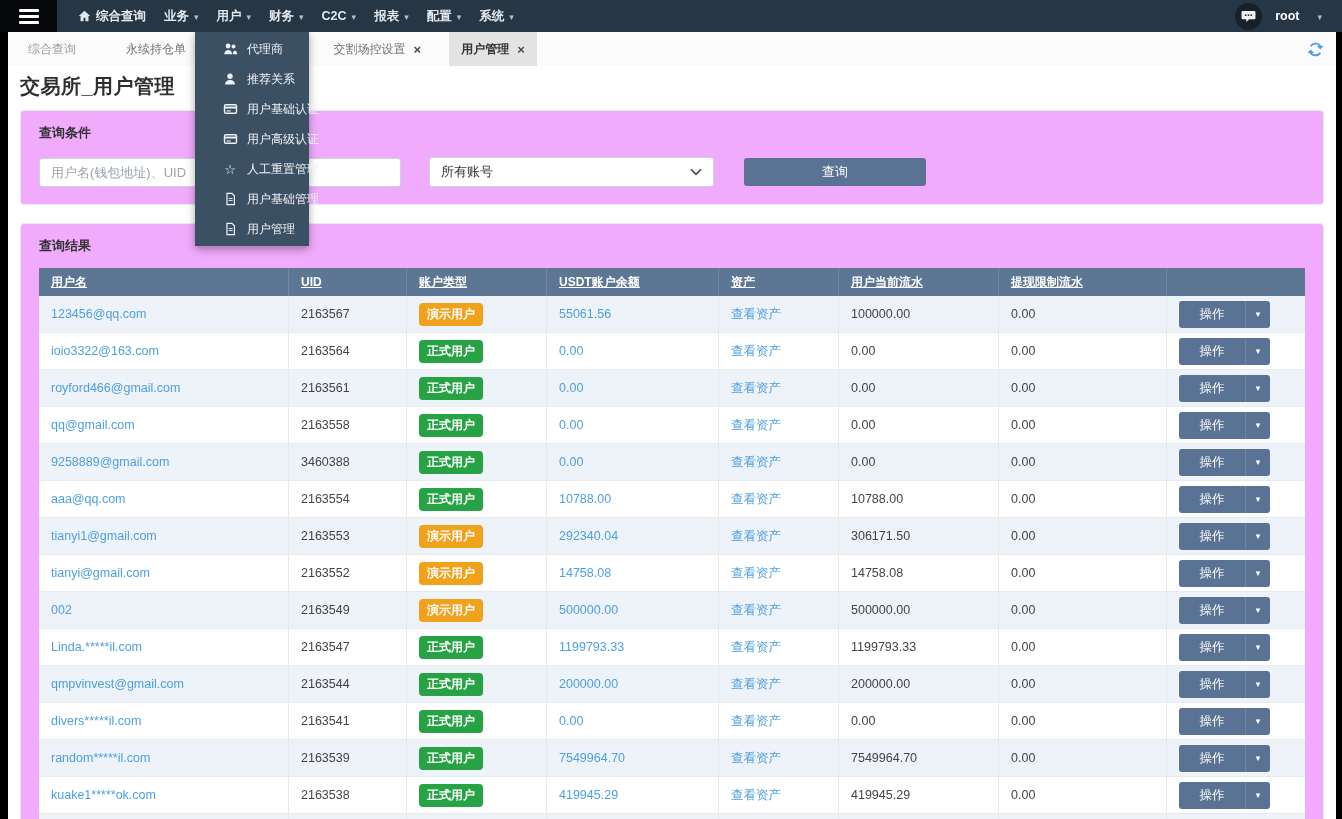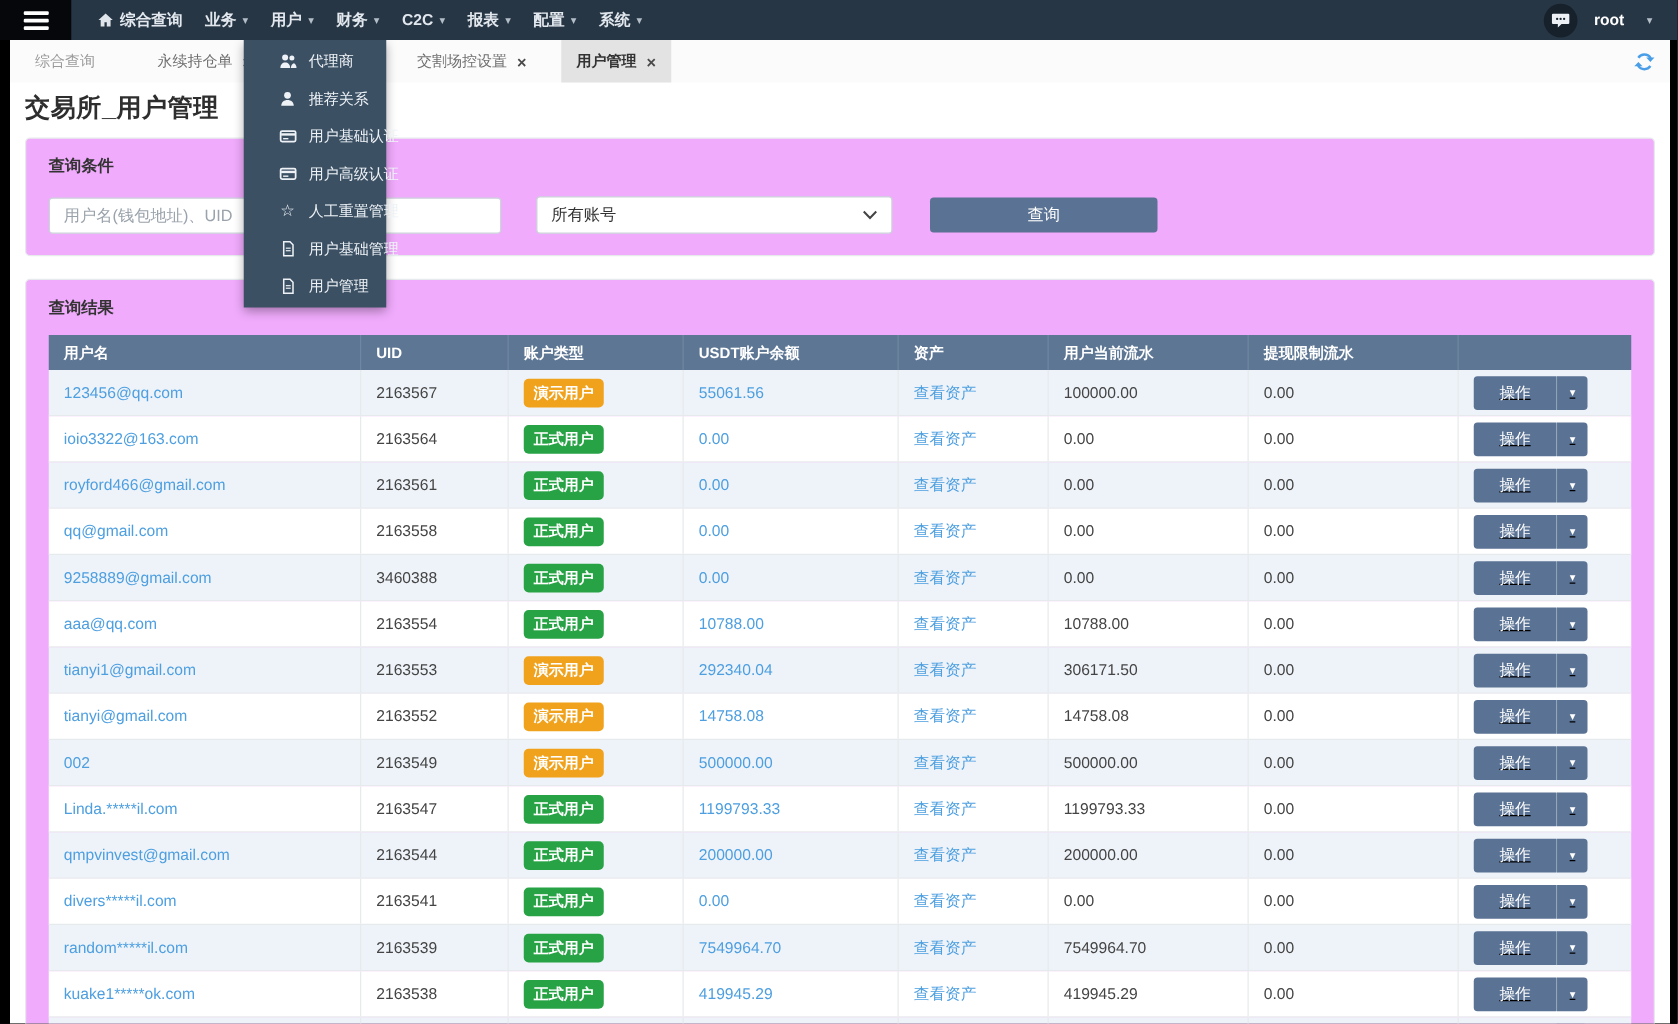--- a/index.html
+++ b/index.html
@@ -60,26 +60,26 @@
                     font-size:13px; color:#333; cursor:pointer; background:#fff; }
   .search-btn { width:182px; height:28px; margin-left:30px; background:var(--btn-bg); color:#fff;
                 border:none; border-radius:3px; font-size:13px; cursor:pointer; font-family:inherit; }
 
   .panel-results { margin-top:18px; padding:13px 18px 0; }
   .panel-results .panel-heading { margin-bottom:13px; }
 
   
   .thead { display:grid; grid-template-columns:var(--cols); background:var(--thead-bg); height:28px; }
   .th { display:flex; align-items:center; padding-left:12px; color:#fff; font-size:12px; font-weight:bold;
-        border-right:1px solid rgba(255,255,255,.12); overflow:hidden; }
+        border-right:1px solid rgba(255,255,255,.12); overflow:hidden;text-decoration:underline; }
   .th:last-child { border-right:none; }
   .tr { display:grid; grid-template-columns:var(--cols); height:37px; border-bottom:1px solid #e7eaec; background:#fff; }
   .tr:nth-child(odd) { background:#eef3f9; }
   .td { display:flex; align-items:center; padding-left:12px; font-size:12.5px; border-right:1px solid #e7eaec; overflow:hidden; }
-  .td:last-child { border-right:none;text-decoration:underline; }
+  .td:last-child { border-right:none; }
   .link { color:var(--link); text-decoration:none; cursor:pointer; white-space:nowrap; }
   .plain { color:#444; }
   .badge { color:#fff; font-size:12px; font-weight:bold; padding:3px 8px; border-radius:4px; white-space:nowrap; }
   .badge-demo { background:var(--badge-demo); }
   .badge-official { background:var(--badge-official); }
   .action-group { display:flex; height:27px; margin-left:0; }
   .action-main { width:66px; background:var(--btn-bg); color:#fff; border:none; border-radius:3px 0 0 3px;
                  font-size:12.5px; cursor:pointer; font-family:inherit; }
   .action-caret { width:25px; background:var(--btn-bg); color:#fff; border:none; border-left:1px solid #72879f;
                   border-radius:0 3px 3px 0; font-size:9px; cursor:pointer; }

